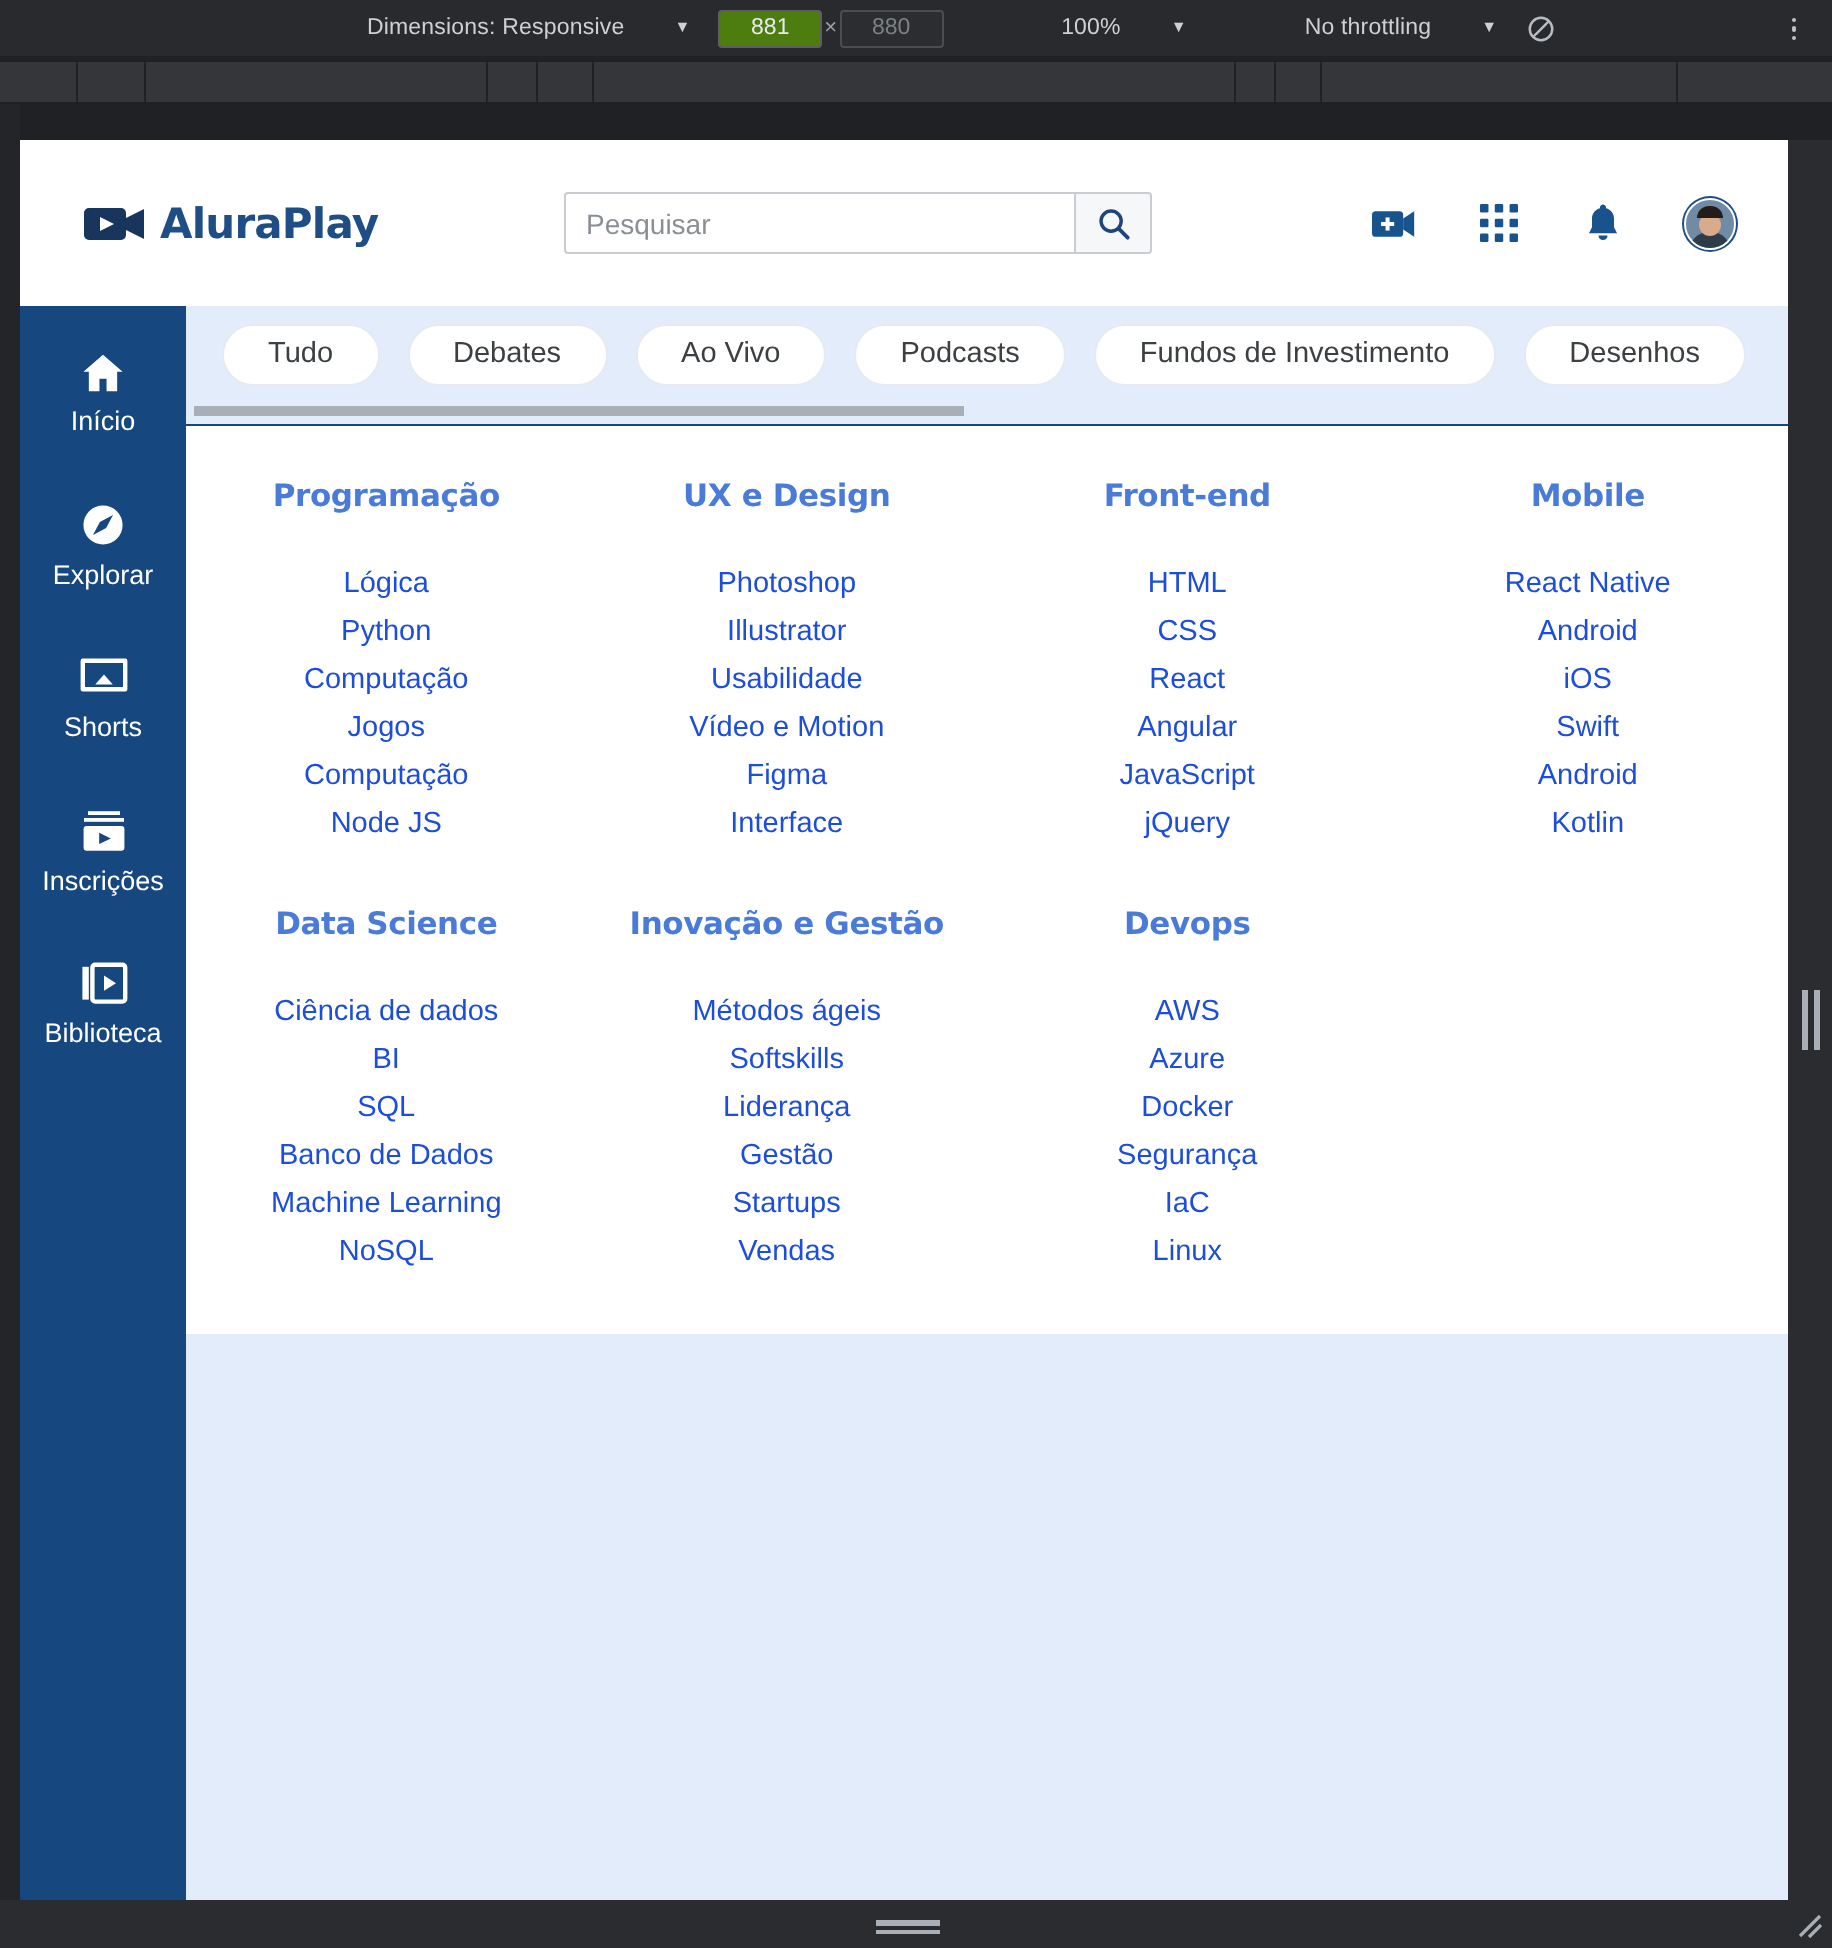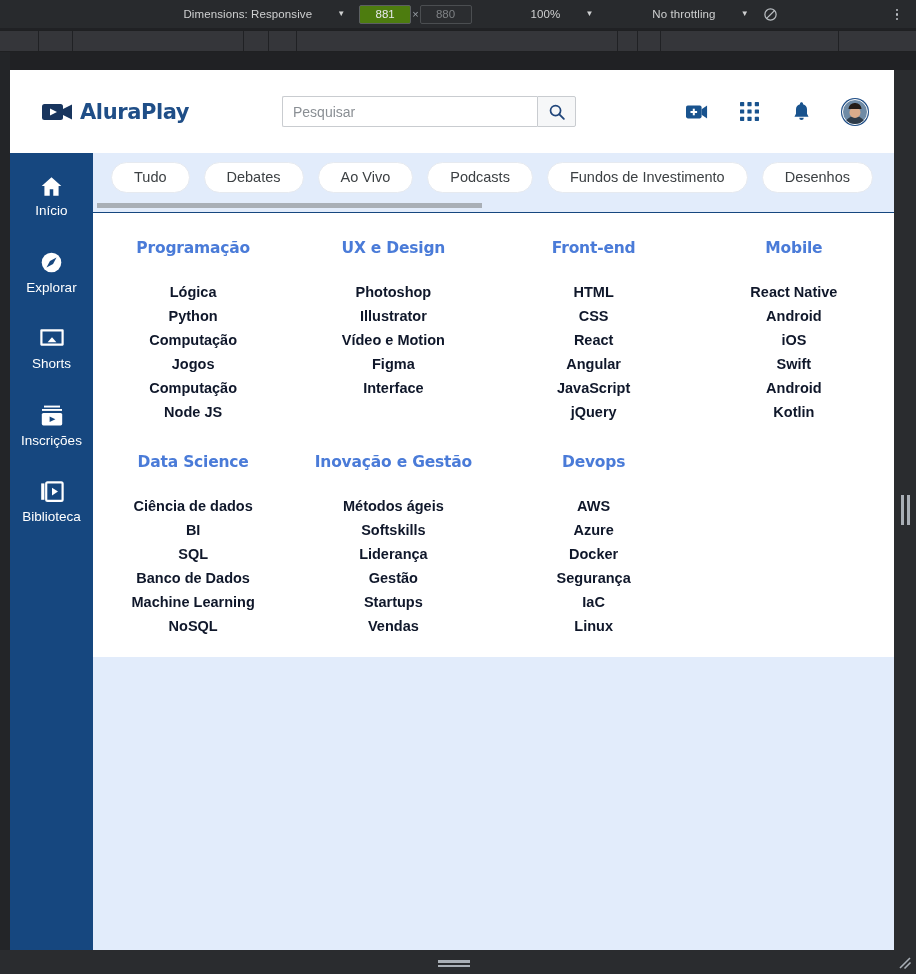--- a/index.html
+++ b/index.html
@@ -123,29 +123,29 @@
 
   #chip-scrollbar {
     height:12px; background:#e2ecfb; position:relative;
     border-bottom:1px solid #16477f;
   }
   #chip-scroll-thumb {
     position:absolute; left:4px; top:2px; height:5px; width:385px;
     background:#a9afb6; border-radius:0; cursor:pointer;
   }
 
-  #cards-panel { background:#fff; padding:26px 0 22px; }
+  #cards-panel { background:#fff; padding:26px 0 32px; }
   .cat-row { display:flex; }
   .cat-col { flex:1; text-align:center; }
   .cat-title {
     font-size:15.5px; font-weight:bold; color:#4a7bd8; margin-bottom:26px;
     font-family:"DejaVu Sans", sans-serif; letter-spacing:-.2px;
   }
   .cat-list { display:flex; flex-direction:column; gap:6px; }
-  .cat-item { font-size:14.5px; color:#0f172a; line-height:18px; cursor:pointer;font-weight:bold; }
+  .cat-item { font-size:14.5px; color:#1d4ed8; line-height:18px; cursor:pointer; }
   .cat-row.second { margin-top:32px; }
 
   
   #right-handle {
     position:absolute; left:894px; top:70px; width:22px; height:880px;
     background:#2a2c2f;
     display:flex; align-items:center; justify-content:center;
   }
   #right-handle .grip { display:flex; gap:3px; }
   #right-handle .grip i { width:3px; height:30px; background:#a9afb6; display:block;}
@@ -381,20 +381,21 @@
               <span class="cat-item">Jogos</span>
               <span class="cat-item">Computação</span>
               <span class="cat-item">Node JS</span>
             </div>
           </div>
           <div class="cat-col">
             <div class="cat-title">UX e Design</div>
             <div class="cat-list">
               <span class="cat-item">Photoshop</span>
               <span class="cat-item">Illustrator</span>
+              <span class="cat-item">Usabilidade</span>
               <span class="cat-item">Vídeo e Motion</span>
               <span class="cat-item">Figma</span>
               <span class="cat-item">Interface</span>
             </div>
           </div>
           <div class="cat-col">
             <div class="cat-title">Front-end</div>
             <div class="cat-list">
               <span class="cat-item">HTML</span>
               <span class="cat-item">CSS</span>

